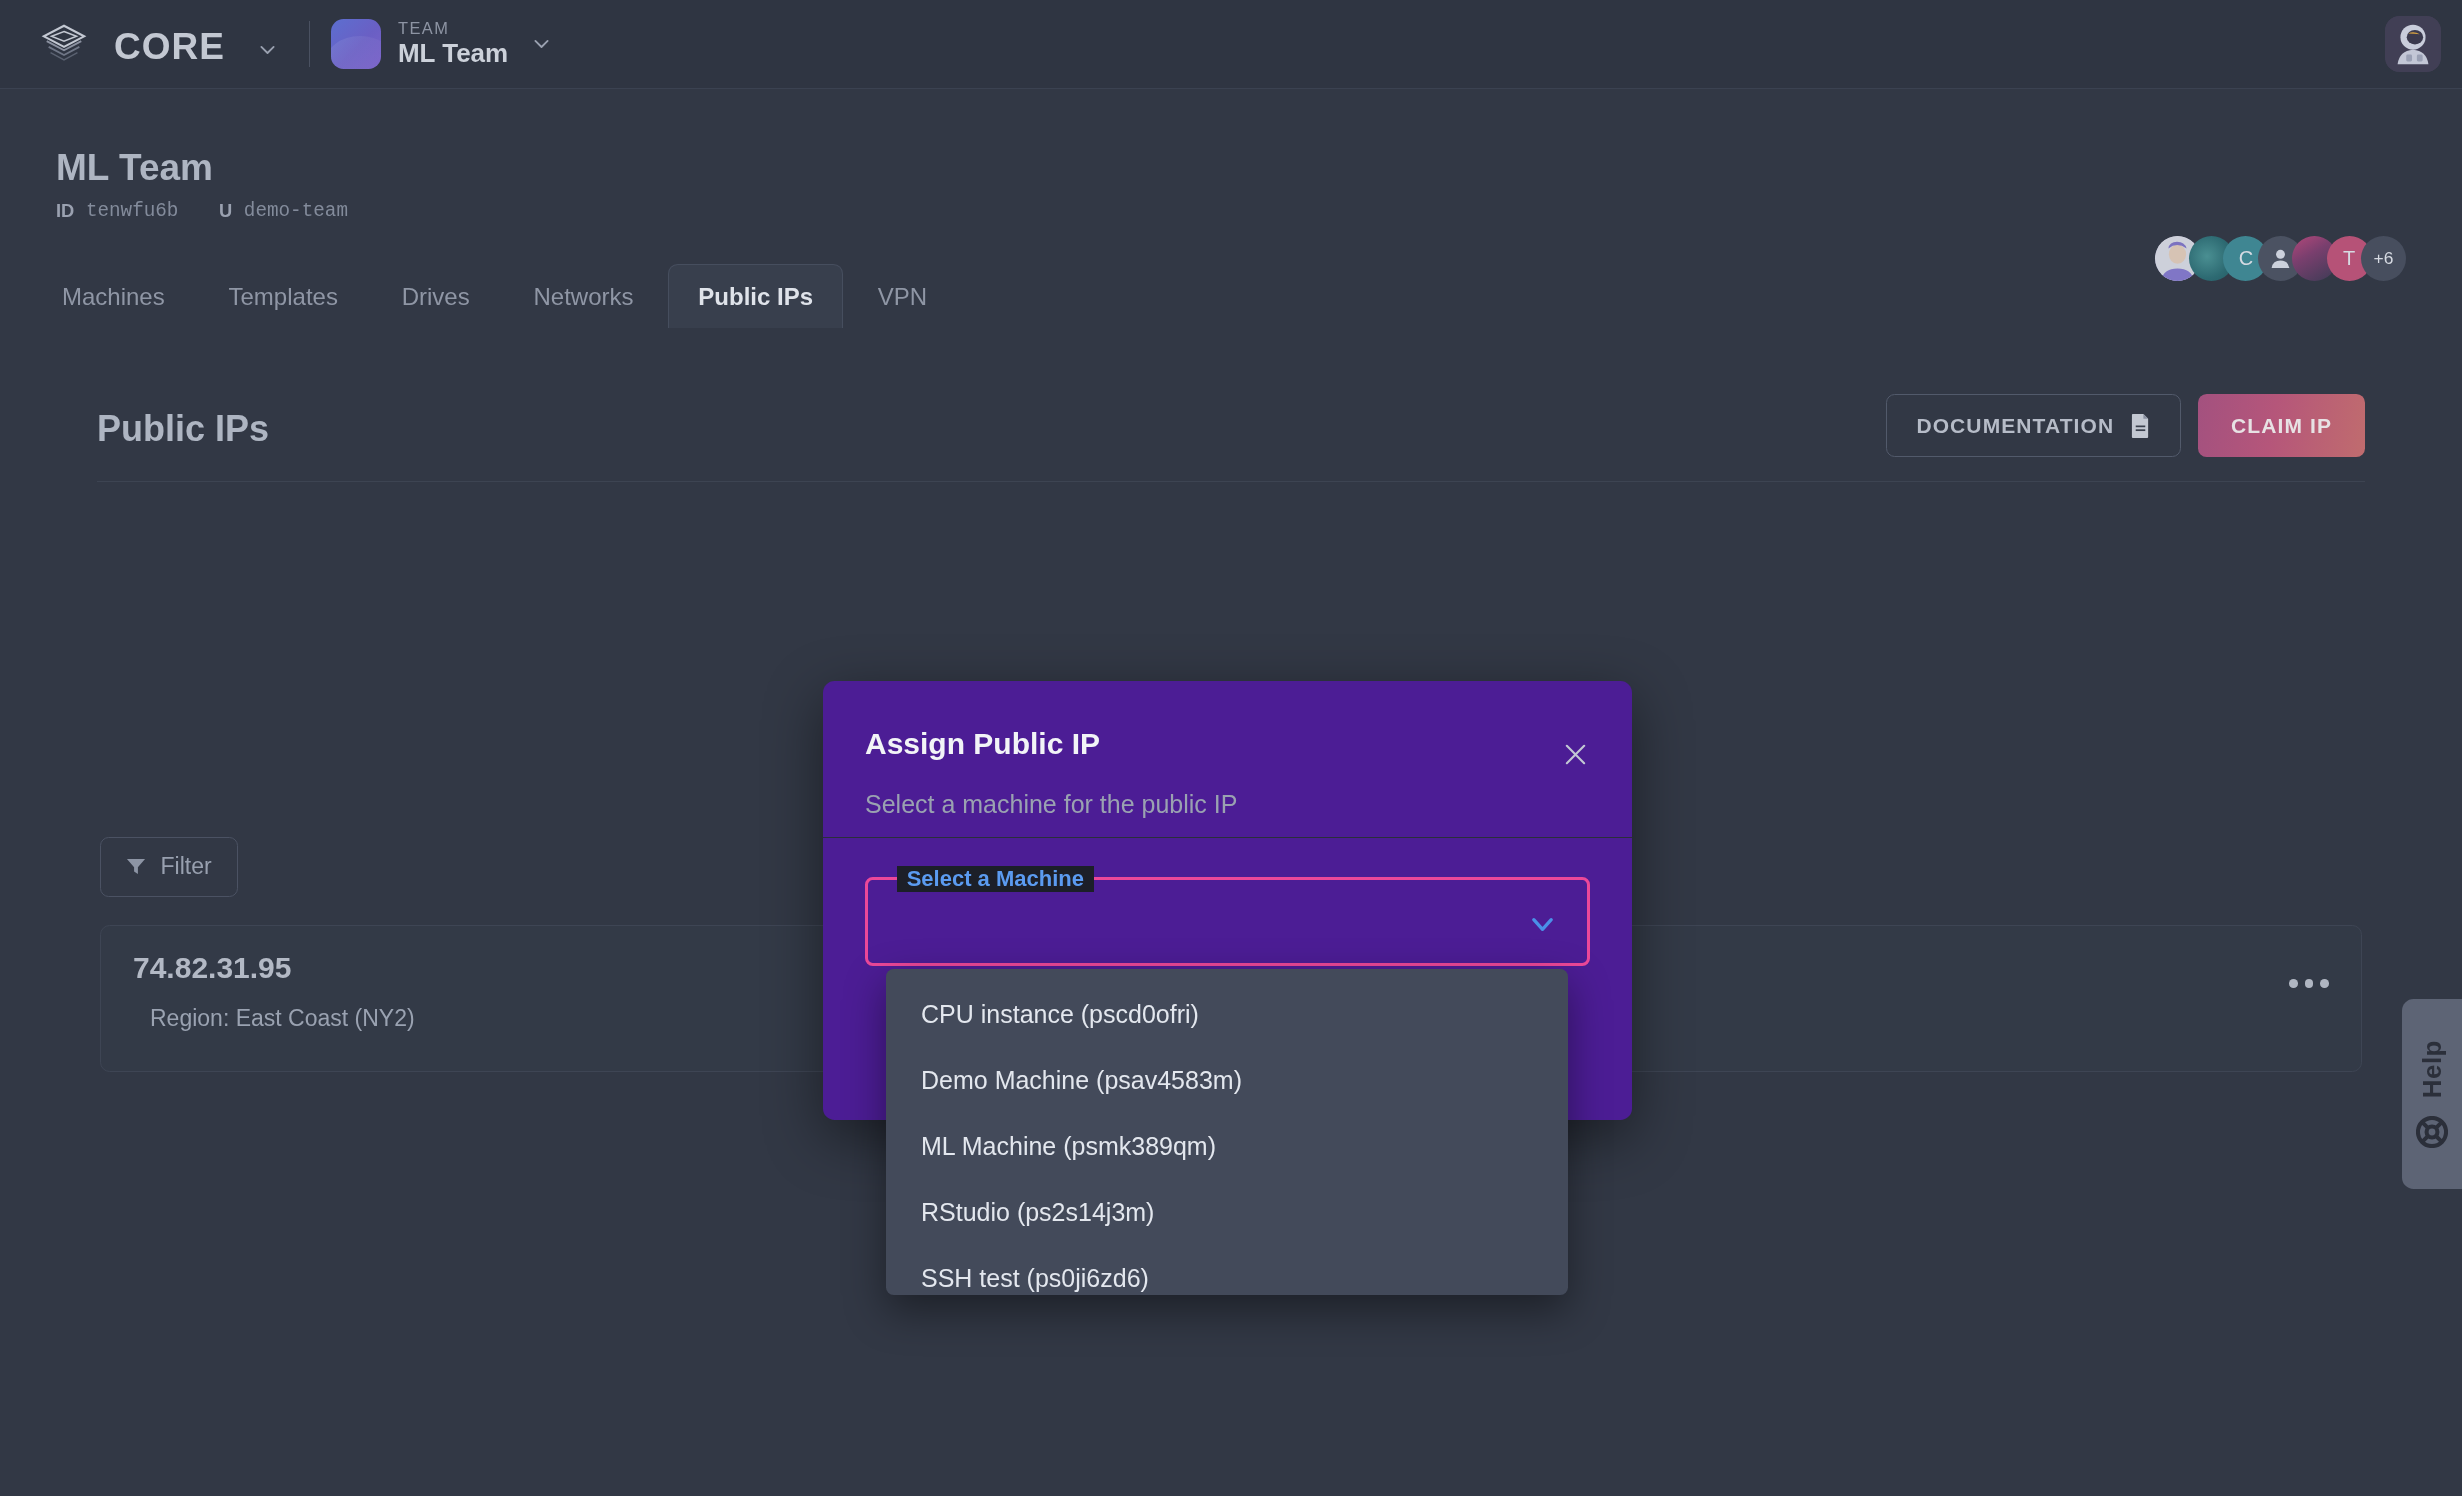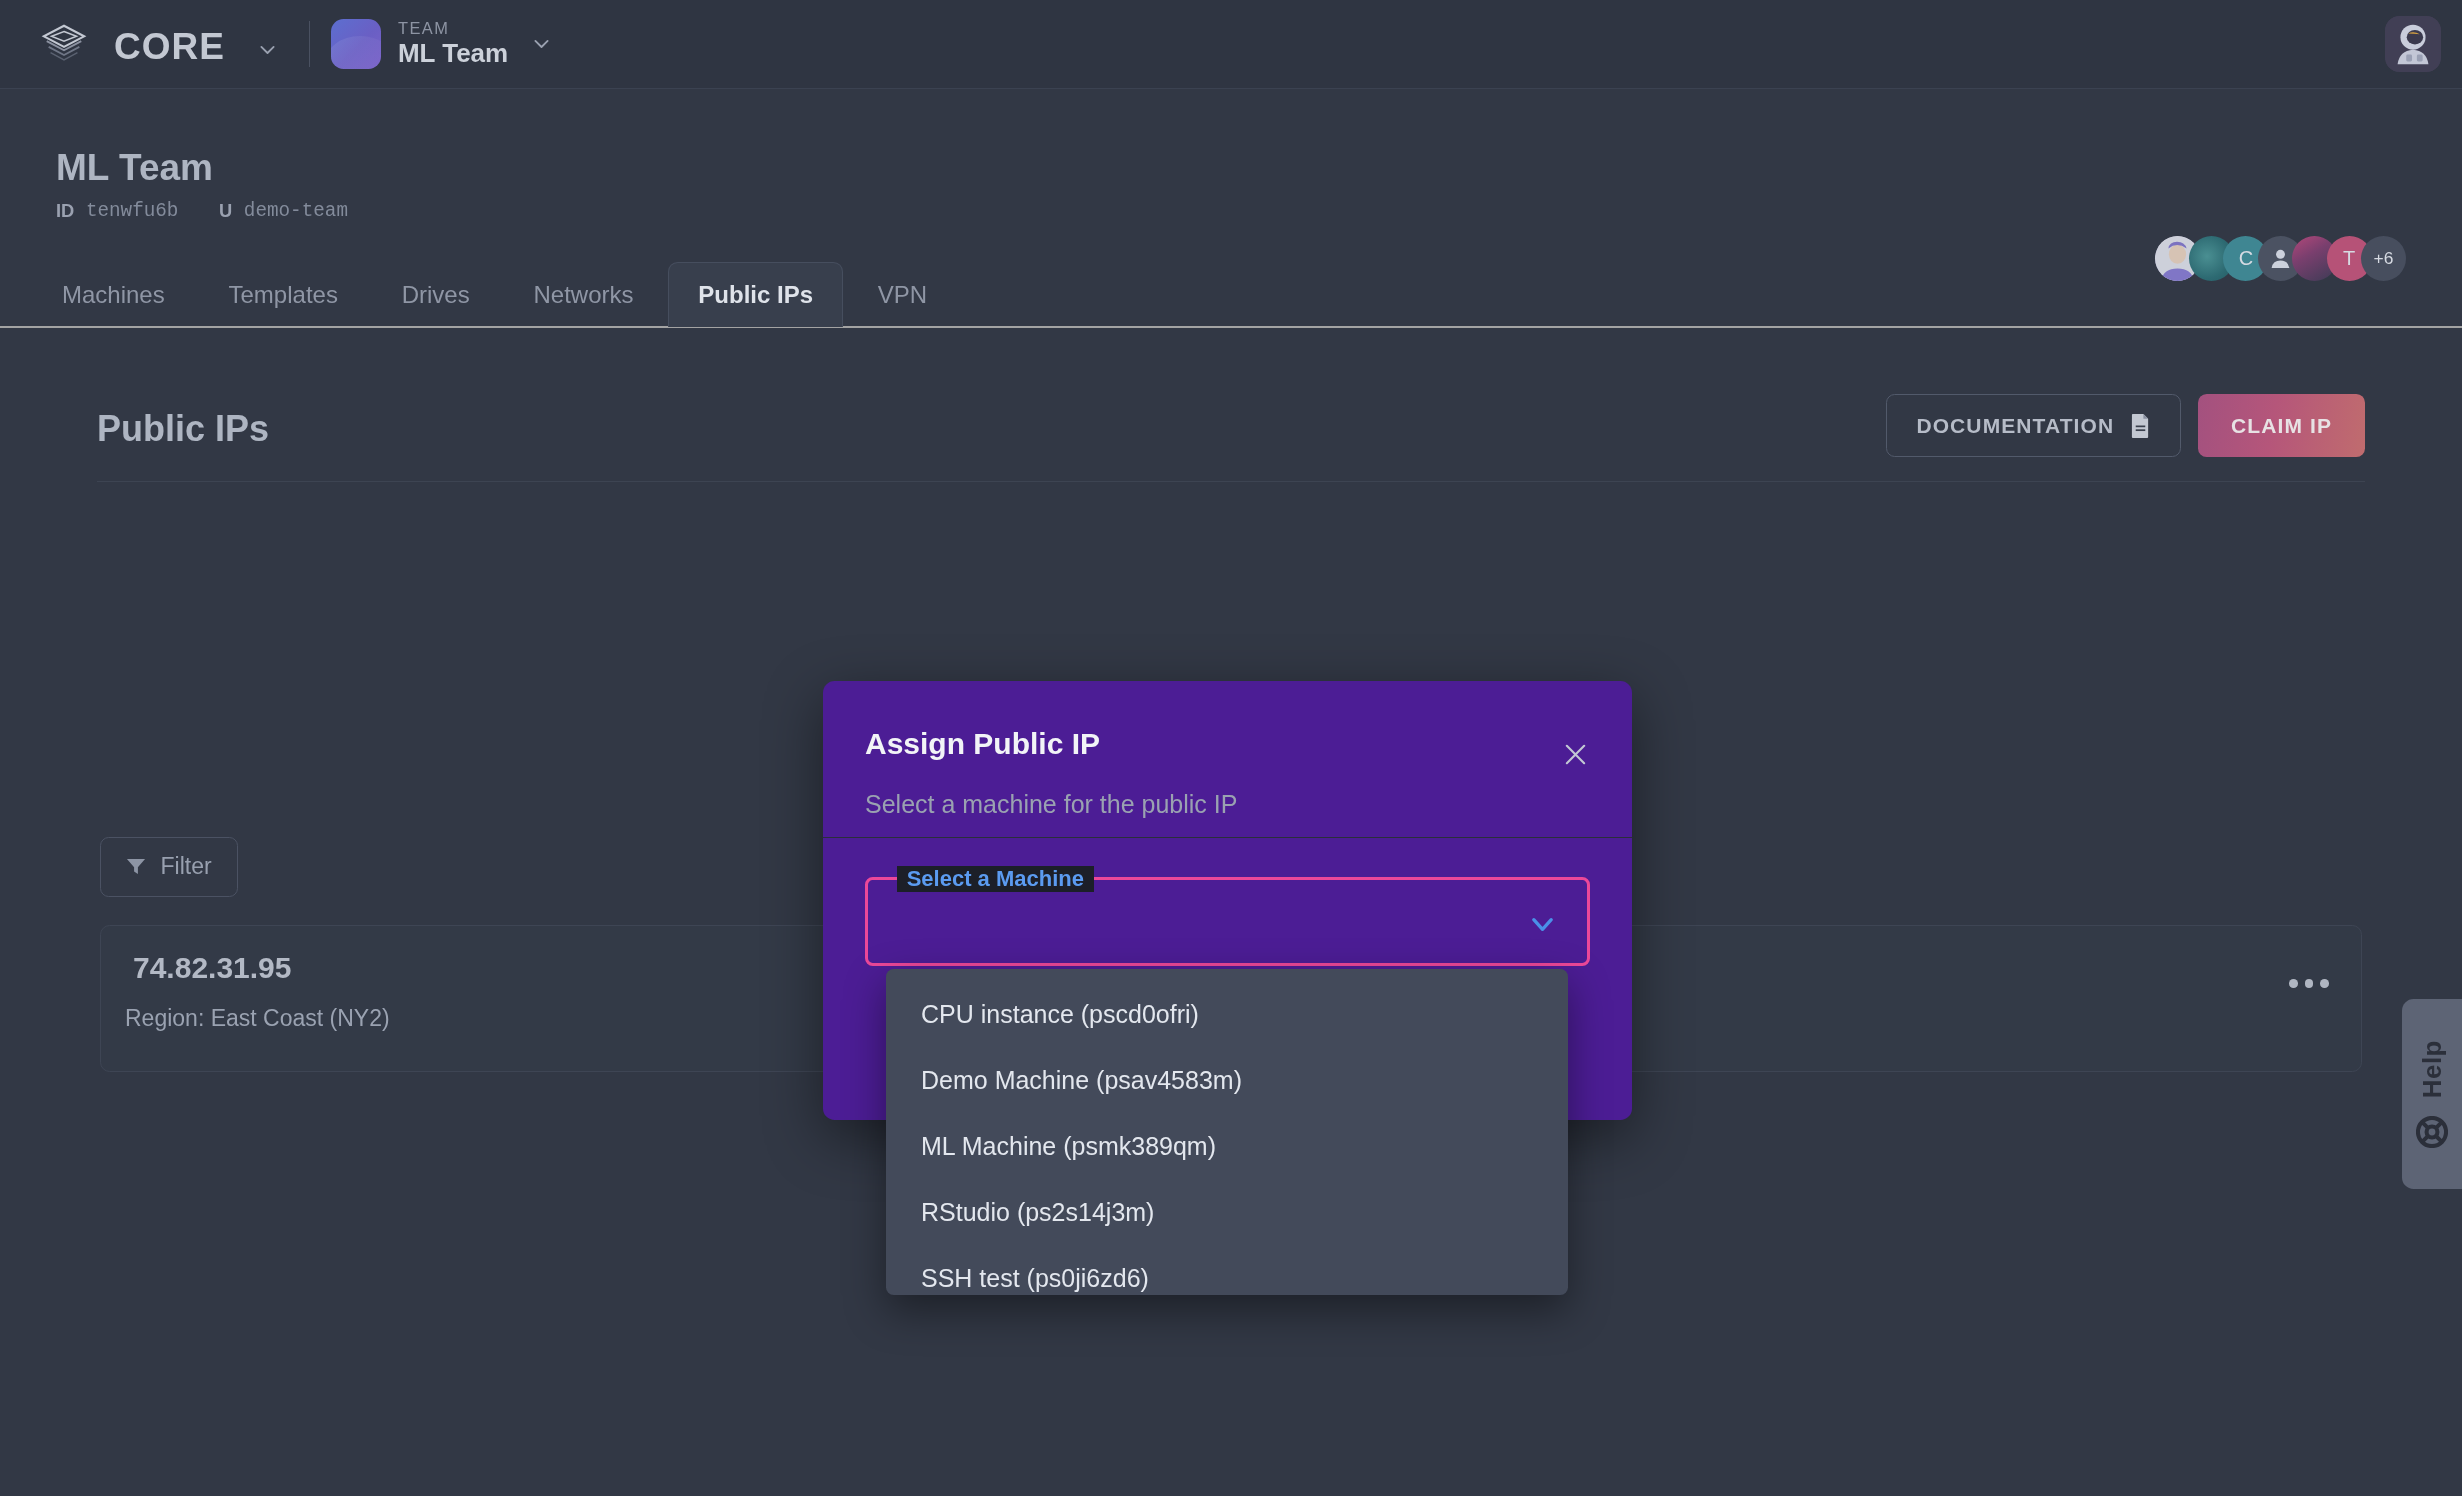--- a/index.html
+++ b/index.html
@@ -77,21 +77,21 @@
   .av-3 { background: #3f8692; }
   .av-4 { background: #4b5262; }
   .av-5 { background: linear-gradient(150deg,#b3487a 0%, #7a3f6e 40%, #3c3b55 100%); }
   .av-6 { background: #b65277; }
   .av-7 { background: #474e5e; font-size: 17.4px; }
   .av-person { width: 25px; height: 25px; display:block; }
 
   
   .tabs {
     position: absolute; top: 263px; left: 0; width: 2462px; height: 66px;
-    display: flex; align-items: flex-end; border-bottom: 3px solid #a3a3a3;
+    display: flex; align-items: flex-end; border-bottom: 1px solid #a3a3a3;
   }
   .tab {
     font-size: 24px; color: #8f96a5; padding: 17.4px 29px 17.4px;
     margin-right: 5.8px; cursor: pointer; white-space: nowrap;
   }
   .tab:first-child { margin-left: 33px; }
   .tab.active {
     color: #dfe3ea; font-weight: 700;
     background: #383f4d;
     border: 1px solid #464e5e; border-bottom: 1px solid #383f4d;
@@ -129,21 +129,21 @@
     padding: 15.4px 25px; display:flex; align-items:center; gap: 14.5px; cursor: pointer;
     font-family: "Liberation Sans", sans-serif;
   }
   .filter-icon { width: 20px; height: 19.3px; display:block; }
 
   .ip-card {
     position: absolute; left: 100px; right: 100px; top: 597px; height: 147px;
     background: #333a47; border: 1px solid #3e4554; border-radius: 9.7px;
   }
   .ip-addr { position:absolute; left: 32px; top: 25px; font-size: 30px; font-weight: 700; color: #b3b9c5; }
-  .ip-region { position:absolute; left: 24px; top: 79px; font-size: 23px; color: #9aa2b1; }
+  .ip-region { position:absolute; left: 49px; top: 79px; font-size: 23px; color: #9aa2b1; }
   .ip-more {
     position:absolute; right: 27px; top: 41px; width: 50px; height: 33px;
     display:flex; align-items:center; justify-content:center; gap: 6.8px; cursor:pointer;
   }
   .ip-more span { width: 8.7px; height: 8.7px; border-radius: 50%; background: #b0b6c2; display:block; }
 
   
   .modal {
     position: absolute; left: 823px; top: 681px; width: 809px; height: 439px;
     background: #4c1d95; border-radius: 11.6px;

